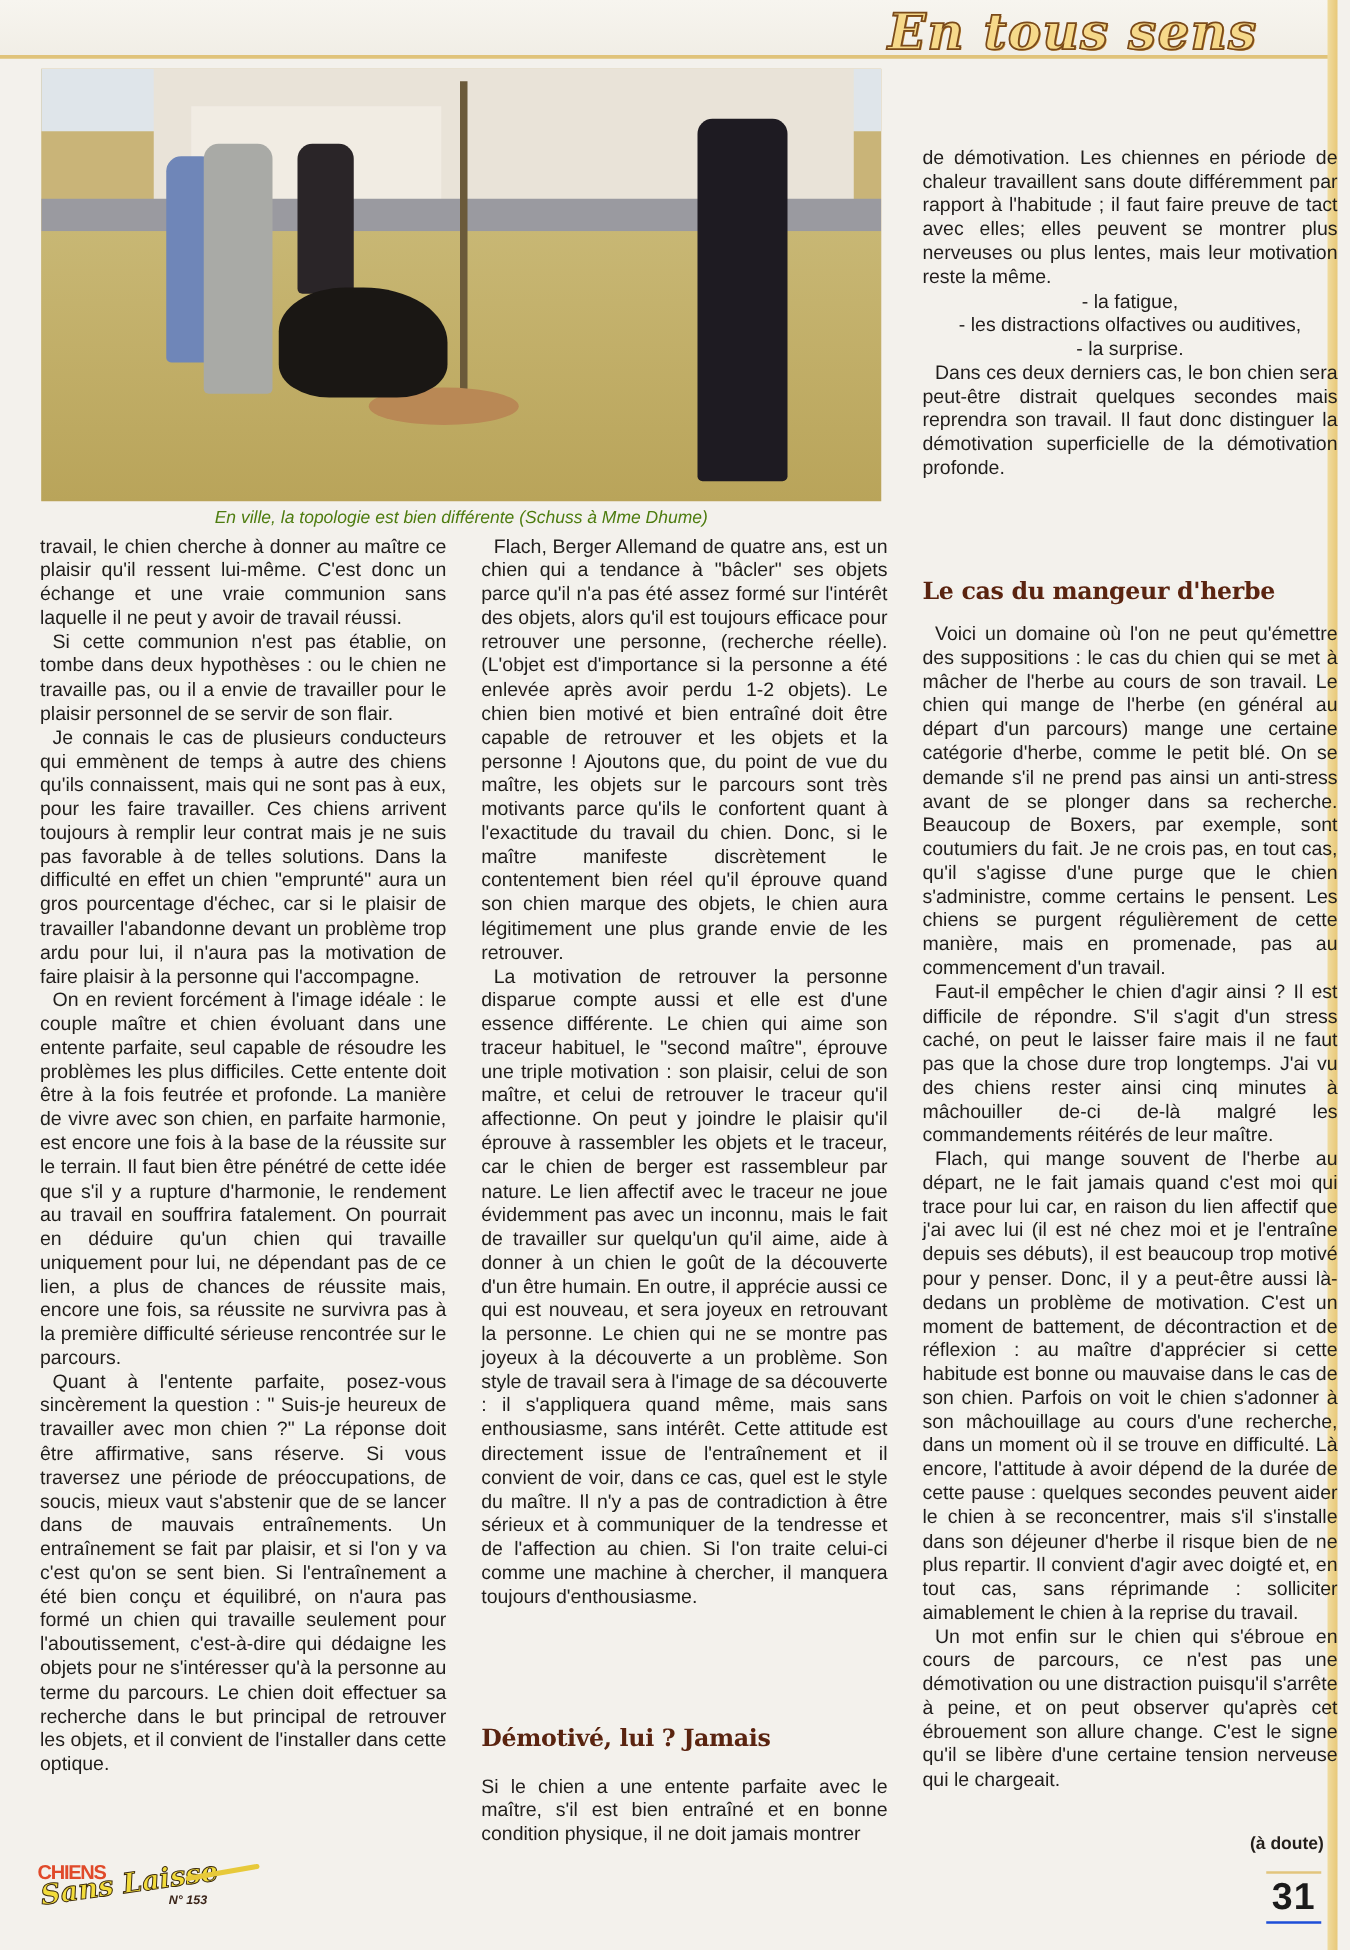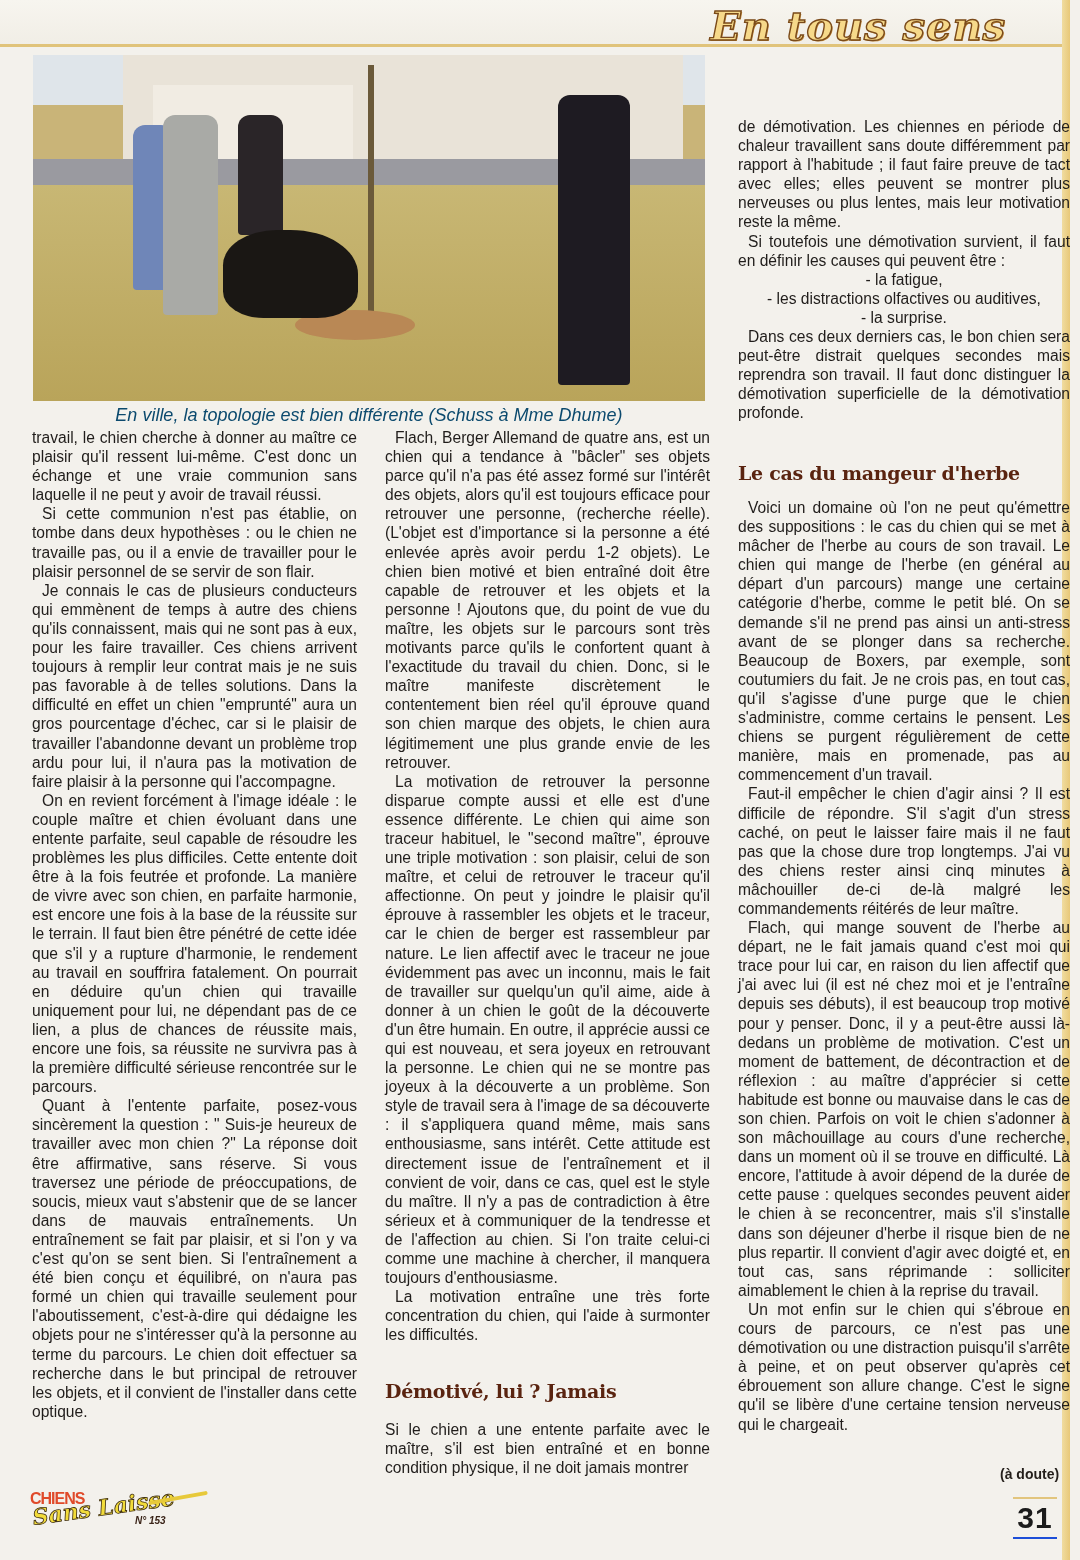--- a/index.html
+++ b/index.html
@@ -39,21 +39,21 @@
   .photo .tree { position:absolute; left:335px; top:10px; width:6px; height:250px; background:#6b5a3a; }
   .photo .mound { position:absolute; left:262px; top:255px; width:120px; height:30px; border-radius:50%; background:#b98855; }
   .photo .fig { position:absolute; border-radius: 12px 12px 4px 4px; }
   .fig.f1 { left:100px; top:70px; width:40px; height:165px; background:#6f86b8; }
   .fig.f2 { left:130px; top:60px; width:55px; height:200px; background:#a9aaa6; }
   .fig.f3 { left:205px; top:60px; width:45px; height:120px; background:#2a2528; }
   .fig.f4 { left:525px; top:40px; width:72px; height:290px; background:#1e1b22; }
   .photo .dog { position:absolute; left:190px; top:175px; width:135px; height:88px; border-radius: 40% 50% 30% 30%; background:#1a1714; }
   .caption {
     position: absolute; left: 33px; top: 405px; width: 672px; text-align: center;
-    font-style: italic; font-size: 18px; color: #0c4a6e;
+    font-style: italic; font-size: 14px; color: #4d7c0f;
   }
   .col {
     position: absolute; font-size: 15.6px; line-height: 19.1px;
     text-align: justify; color: #201d1b;
   }
   .col p { margin: 0; text-indent: 10px; }
   .col p.noindent { text-indent: 0; }
   .col p.list { text-indent: 0; text-align: center; }
   .col1 { left: 32px; top: 428px; width: 325px; }
   .col2 { left: 385px; top: 428px; width: 325px; }
@@ -116,30 +116,28 @@
     <p class="noindent">travail, le chien cherche à donner au maître ce plaisir qu'il ressent lui-même. C'est donc un échange et une vraie communion sans laquelle il ne peut y avoir de travail réussi.</p>
     <p>Si cette communion n'est pas établie, on tombe dans deux hypothèses : ou le chien ne travaille pas, ou il a envie de travailler pour le plaisir personnel de se servir de son flair.</p>
     <p>Je connais le cas de plusieurs conducteurs qui emmènent de temps à autre des chiens qu'ils connaissent, mais qui ne sont pas à eux, pour les faire travailler. Ces chiens arrivent toujours à remplir leur contrat mais je ne suis pas favorable à de telles solutions. Dans la difficulté en effet un chien "emprunté" aura un gros pourcentage d'échec, car si le plaisir de travailler l'abandonne devant un problème trop ardu pour lui, il n'aura pas la motivation de faire plaisir à la personne qui l'accompagne.</p>
     <p>On en revient forcément à l'image idéale : le couple maître et chien évoluant dans une entente parfaite, seul capable de résoudre les problèmes les plus difficiles. Cette entente doit être à la fois feutrée et profonde. La manière de vivre avec son chien, en parfaite harmonie, est encore une fois à la base de la réussite sur le terrain. Il faut bien être pénétré de cette idée que s'il y a rupture d'harmonie, le rendement au travail en souffrira fatalement. On pourrait en déduire qu'un chien qui travaille uniquement pour lui, ne dépendant pas de ce lien, a plus de chances de réussite mais, encore une fois, sa réussite ne survivra pas à la première difficulté sérieuse rencontrée sur le parcours.</p>
     <p>Quant à l'entente parfaite, posez-vous sincèrement la question : " Suis-je heureux de travailler avec mon chien ?" La réponse doit être affirmative, sans réserve. Si vous traversez une période de préoccupations, de soucis, mieux vaut s'abstenir que de se lancer dans de mauvais entraînements. Un entraînement se fait par plaisir, et si l'on y va c'est qu'on se sent bien. Si l'entraînement a été bien conçu et équilibré, on n'aura pas formé un chien qui travaille seulement pour l'aboutissement, c'est-à-dire qui dédaigne les objets pour ne s'intéresser qu'à la personne au terme du parcours. Le chien doit effectuer sa recherche dans le but principal de retrouver les objets, et il convient de l'installer dans cette optique.</p>
   </div>
 
   <div class="col col2">
     <p>Flach, Berger Allemand de quatre ans, est un chien qui a tendance à "bâcler" ses objets parce qu'il n'a pas été assez formé sur l'intérêt des objets, alors qu'il est toujours efficace pour retrouver une personne, (recherche réelle). (L'objet est d'importance si la personne a été enlevée après avoir perdu 1-2 objets). Le chien bien motivé et bien entraîné doit être capable de retrouver et les objets et la personne ! Ajoutons que, du point de vue du maître, les objets sur le parcours sont très motivants parce qu'ils le confortent quant à l'exactitude du travail du chien. Donc, si le maître manifeste discrètement le contentement bien réel qu'il éprouve quand son chien marque des objets, le chien aura légitimement une plus grande envie de les retrouver.</p>
     <p>La motivation de retrouver la personne disparue compte aussi et elle est d'une essence différente. Le chien qui aime son traceur habituel, le "second maître", éprouve une triple motivation : son plaisir, celui de son maître, et celui de retrouver le traceur qu'il affectionne. On peut y joindre le plaisir qu'il éprouve à rassembler les objets et le traceur, car le chien de berger est rassembleur par nature. Le lien affectif avec le traceur ne joue évidemment pas avec un inconnu, mais le fait de travailler sur quelqu'un qu'il aime, aide à donner à un chien le goût de la découverte d'un être humain. En outre, il apprécie aussi ce qui est nouveau, et sera joyeux en retrouvant la personne. Le chien qui ne se montre pas joyeux à la découverte a un problème. Son style de travail sera à l'image de sa découverte : il s'appliquera quand même, mais sans enthousiasme, sans intérêt. Cette attitude est directement issue de l'entraînement et il convient de voir, dans ce cas, quel est le style du maître. Il n'y a pas de contradiction à être sérieux et à communiquer de la tendresse et de l'affection au chien. Si l'on traite celui-ci comme une machine à chercher, il manquera toujours d'enthousiasme.</p>
-    <p>La motivation entraîne une très forte concentration du chien, qui l'aide à surmonter les difficultés.</p>
   </div>
   <h2 class="section-heading h-demotive">Démotivé, lui ? Jamais</h2>
   <div class="col col2b">
     <p class="noindent">Si le chien a une entente parfaite avec le maître, s'il est bien entraîné et en bonne condition physique, il ne doit jamais montrer</p>
   </div>
 
   <div class="col col3">
     <p class="noindent">de démotivation. Les chiennes en période de chaleur travaillent sans doute différemment par rapport à l'habitude ; il faut faire preuve de tact avec elles; elles peuvent se montrer plus nerveuses ou plus lentes, mais leur motivation reste la même.</p>
-    <p>Si toutefois une démotivation survient, il faut en définir les causes qui peuvent être :</p>
     <p class="list">- la fatigue,</p>
     <p class="list">- les distractions olfactives ou auditives,</p>
     <p class="list">- la surprise.</p>
     <p>Dans ces deux derniers cas, le bon chien sera peut-être distrait quelques secondes mais reprendra son travail. Il faut donc distinguer la démotivation superficielle de la démotivation profonde.</p>
   </div>
   <h2 class="section-heading h-herbe">Le cas du mangeur d'herbe</h2>
   <div class="col col3b">
     <p>Voici un domaine où l'on ne peut qu'émettre des suppositions : le cas du chien qui se met à mâcher de l'herbe au cours de son travail. Le chien qui mange de l'herbe (en général au départ d'un parcours) mange une certaine catégorie d'herbe, comme le petit blé. On se demande s'il ne prend pas ainsi un anti-stress avant de se plonger dans sa recherche. Beaucoup de Boxers, par exemple, sont coutumiers du fait. Je ne crois pas, en tout cas, qu'il s'agisse d'une purge que le chien s'administre, comme certains le pensent. Les chiens se purgent régulièrement de cette manière, mais en promenade, pas au commencement d'un travail.</p>
     <p>Faut-il empêcher le chien d'agir ainsi ? Il est difficile de répondre. S'il s'agit d'un stress caché, on peut le laisser faire mais il ne faut pas que la chose dure trop longtemps. J'ai vu des chiens rester ainsi cinq minutes à mâchouiller de-ci de-là malgré les commandements réitérés de leur maître.</p>
     <p>Flach, qui mange souvent de l'herbe au départ, ne le fait jamais quand c'est moi qui trace pour lui car, en raison du lien affectif que j'ai avec lui (il est né chez moi et je l'entraîne depuis ses débuts), il est beaucoup trop motivé pour y penser. Donc, il y a peut-être aussi là-dedans un problème de motivation. C'est un moment de battement, de décontraction et de réflexion : au maître d'apprécier si cette habitude est bonne ou mauvaise dans le cas de son chien. Parfois on voit le chien s'adonner à son mâchouillage au cours d'une recherche, dans un moment où il se trouve en difficulté. Là encore, l'attitude à avoir dépend de la durée de cette pause : quelques secondes peuvent aider le chien à se reconcentrer, mais s'il s'installe dans son déjeuner d'herbe il risque bien de ne plus repartir. Il convient d'agir avec doigté et, en tout cas, sans réprimande : solliciter aimablement le chien à la reprise du travail.</p>

